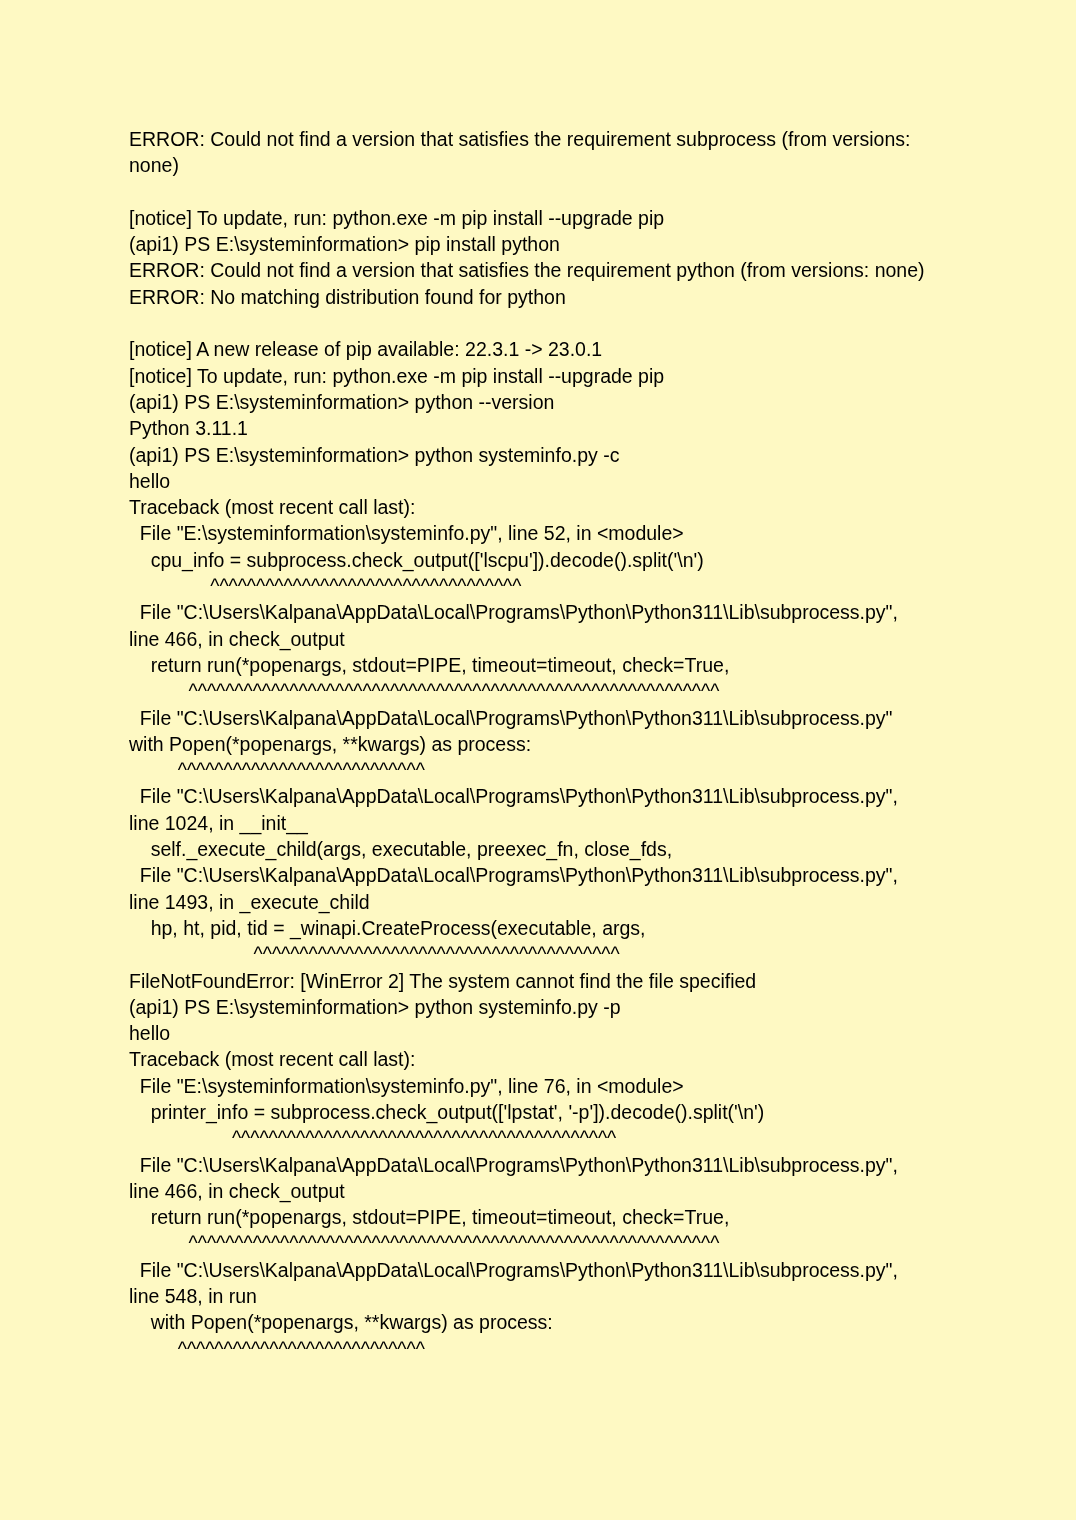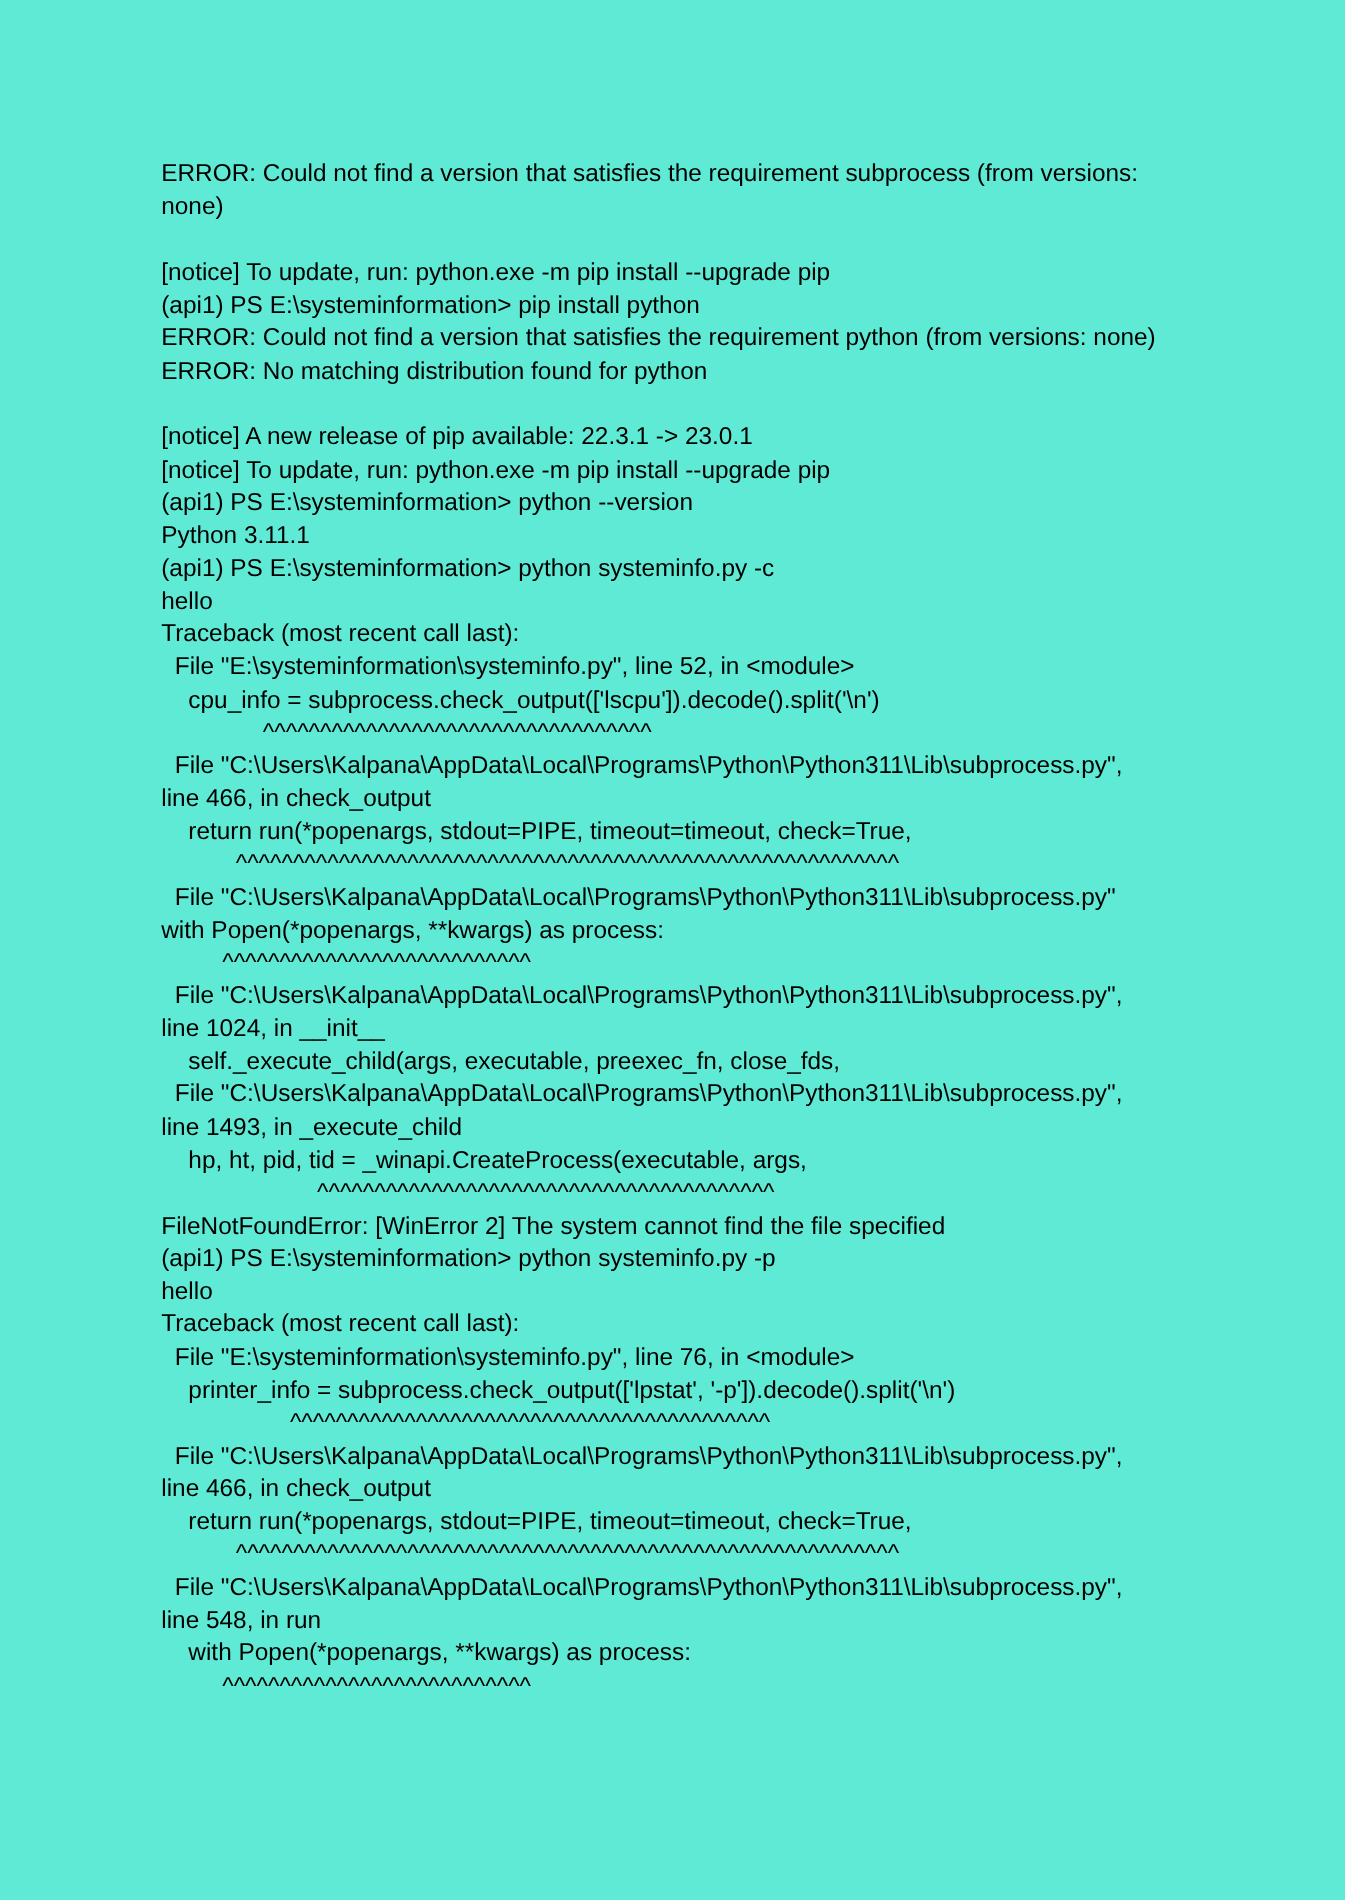--- a/index.html
+++ b/index.html
@@ -11,21 +11,21 @@
     height: 1520px;
     background: #ffffff;
     overflow: hidden;
     position: relative;
   }
   .page {
     position: absolute;
     left: 0; top: 0;
     width: 1076px;
     height: 1520px;
-    background: #5eead4;
+    background: #fef9c3;
   }
   .console-output {
     position: absolute;
     left: 129px;
     top: 126px;
     width: 830px;
     font-family: "Liberation Sans", "DejaVu Sans", sans-serif;
     font-size: 19.5px;
     line-height: 26.3px;
     color: #000000;

